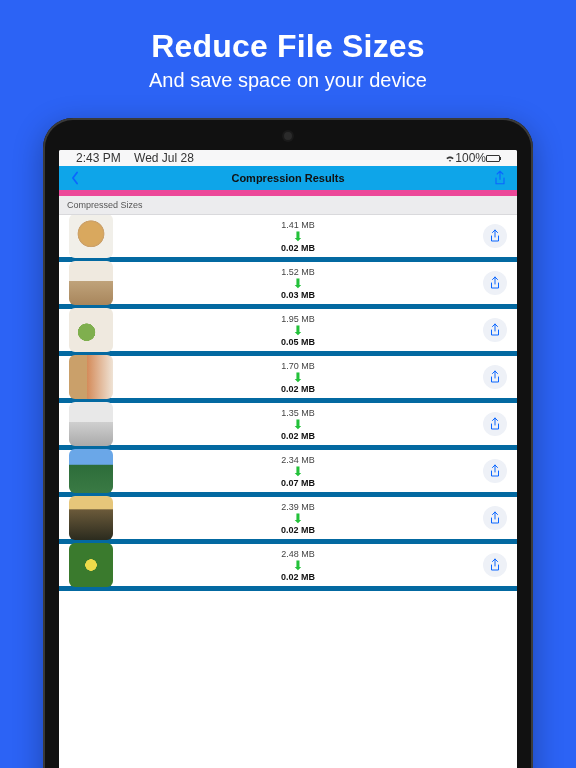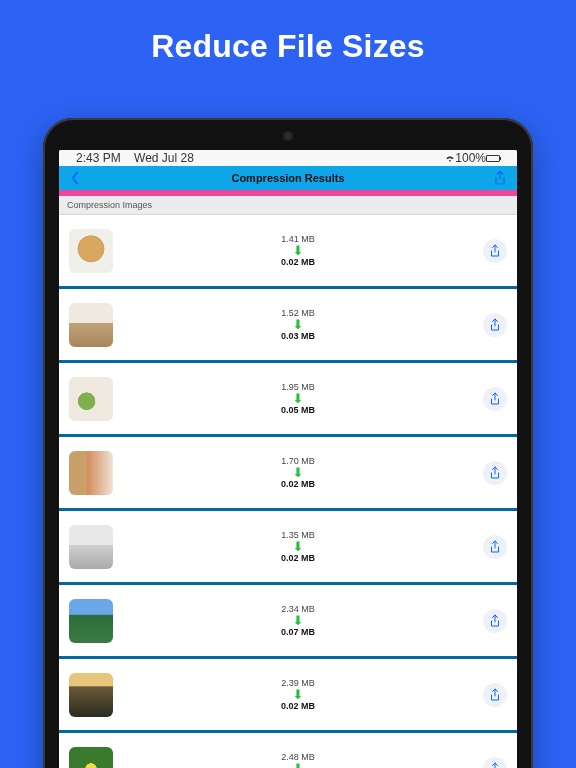--- a/index.html
+++ b/index.html
@@ -72,22 +72,22 @@
     background: #ececee;
     font-size: 9px; color: #555;
     padding: 4px 8px;
     border-bottom: 1px solid #d9d9dc;
   }
 
   .list { flex: 1; overflow: hidden; background: #fff; }
   .row {
     display: flex; align-items: center;
     padding: 6px 10px;
-    border-bottom: 3px solid #0369a1;
-    height: 74px;
+    border-bottom: 5px solid #0369a1;
+    height: 47px;
   }
   .thumb {
     width: 44px; height: 44px; border-radius: 6px;
     flex: 0 0 auto;
   }
   .sizes {
     flex: 1; text-align: center;
     font-size: 9px; color: #444;
     display: flex; flex-direction: column; align-items: center; gap: 1px;
   }
@@ -108,20 +108,21 @@
   .t5 { background: linear-gradient(#e8e8e8 45%, #cfcfcf 46%, #aaa 100%); }
   .t6 { background: linear-gradient(#6aa7e8 35%, #2d6d3a 36%, #3a7a44 100%); }
   .t7 { background: linear-gradient(#e6c67a 30%, #6b5a3a 31%, #2b2b1e 100%); }
   .t8 { background: radial-gradient(circle at 50% 50%, #eddb4a 18%, #3a7a2d 19%); }
 </style>
 </head>
 <body>
 
 <div class="hero">
   <h1>Reduce File Sizes</h1>
+  <p>And save space on your device</p>
 </div>
 
 <div class="tablet">
   <div class="camera"></div>
   <div class="screen">
 
     <div class="statusbar">
       <div>
         <span>2:43 PM</span>
         &nbsp;&nbsp;
@@ -143,21 +144,21 @@
           </svg>
       </span>
       <div class="title">Compression Results</div>
       <span class="share-btn">
         <svg width="14" height="16" viewBox="0 0 24 28">
             <path fill="none" stroke="#0a66ff" stroke-width="2" stroke-linecap="round" stroke-linejoin="round" d="M12 2v14M7 7l5-5 5 5M5 14v10h14V14"></path>
           </svg>
       </span>
     </div>
 
-    <div class="section-header">Compression Images</div>
+    <div class="section-header">Compressed Sizes</div>
 
     <div class="list">
 
     <div class="row">
           <div class="thumb t1"></div>
           <div class="sizes">
             <span>1.41 MB</span>
             <span class="arrow">⬇</span>
             <span class="new">0.02 MB</span>
           </div>

